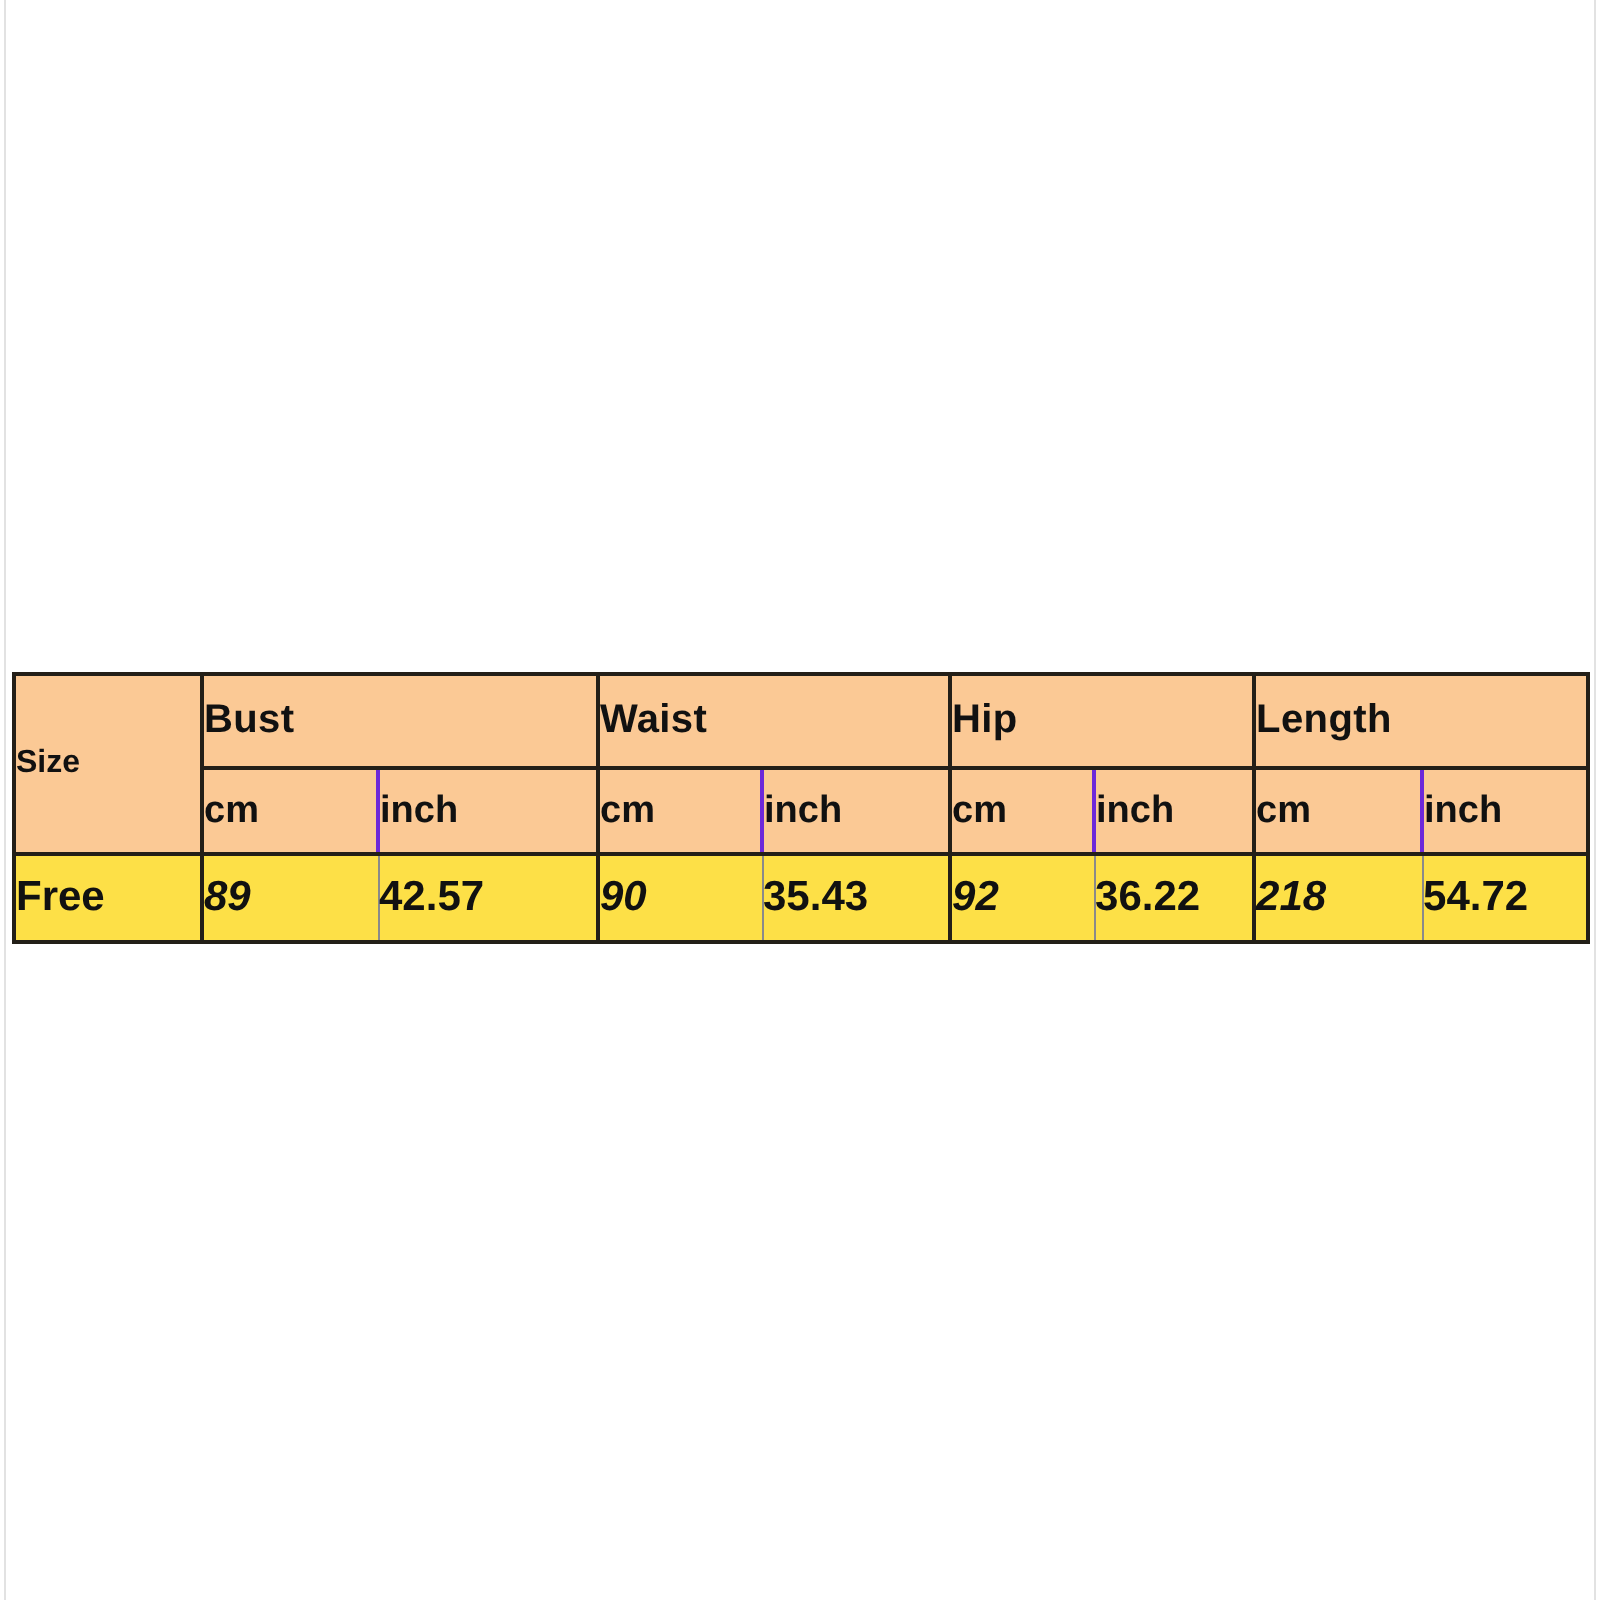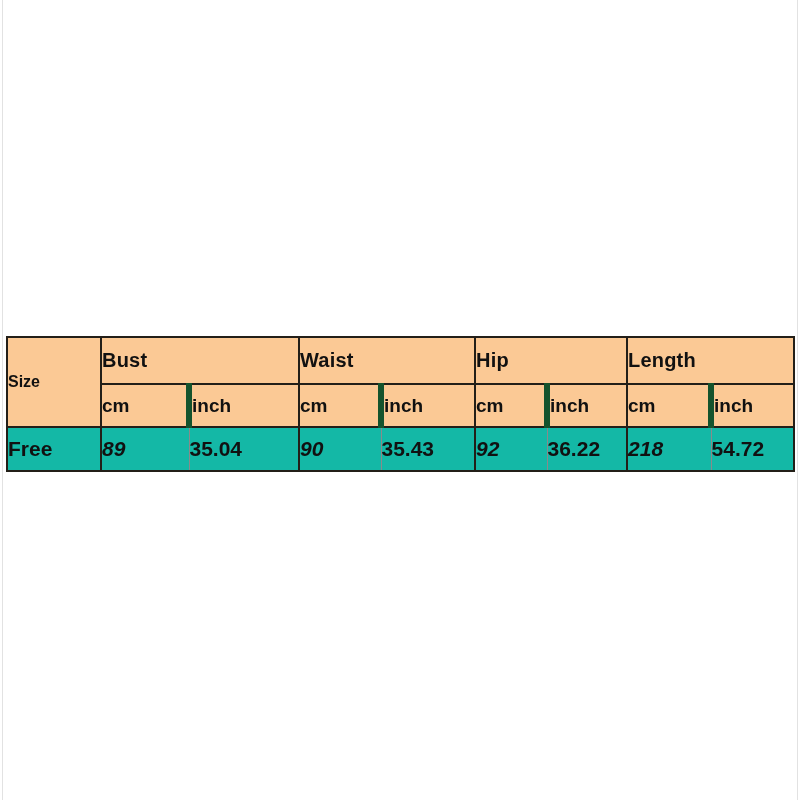--- a/index.html
+++ b/index.html
@@ -70,36 +70,36 @@
     height: 45px;
   }
 
   
   .unit {
     font-size: 19px;
     height: 41px;
   }
   
   .unit.u-cm {
-    border-right: 6px solid #14532d;
+    border-right: 1px solid #14532d;
   }
   .unit.u-in {
     border-left: 2px solid #6d28d9;
   }
 
   
   .sizecell {
     font-size: 16px;
     vertical-align: middle;
     padding-bottom: 6px;
   }
 
   
   tr.datarow td {
-    background: #14b8a6;
+    background: #fde047;
     font-size: 21px;
     height: 42px;
   }
   tr.datarow td.d-cm {
     border-right: 1px solid #8a8a8a;
     font-style: italic;
   }
   tr.datarow td.d-in {
     border-left: 1px solid #8a8a8a;
   }
@@ -139,21 +139,21 @@
         <td class="unit u-in">inch</td>
         <td class="unit u-cm">cm</td>
         <td class="unit u-in">inch</td>
         <td class="unit u-cm">cm</td>
         <td class="unit u-in">inch</td>
       </tr>
 
       <tr class="datarow">
         <td>Free</td>
         <td class="d-cm">89</td>
-        <td class="d-in">35.04</td>
+        <td class="d-in">42.57</td>
         <td class="d-cm">90</td>
         <td class="d-in">35.43</td>
         <td class="d-cm">92</td>
         <td class="d-in">36.22</td>
         <td class="d-cm">218</td>
         <td class="d-in">54.72</td>
       </tr>
     </tbody>
   </table>
 </div>

